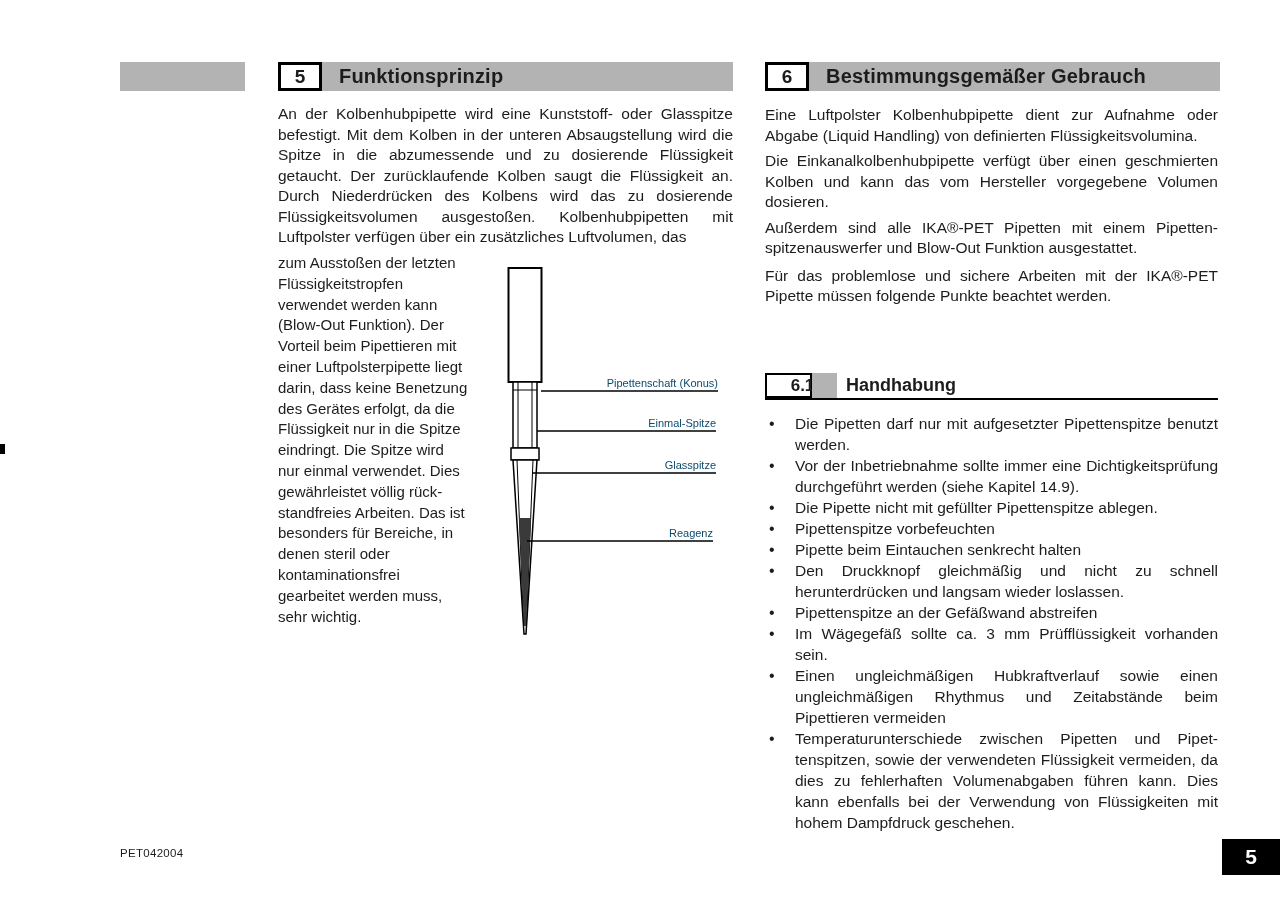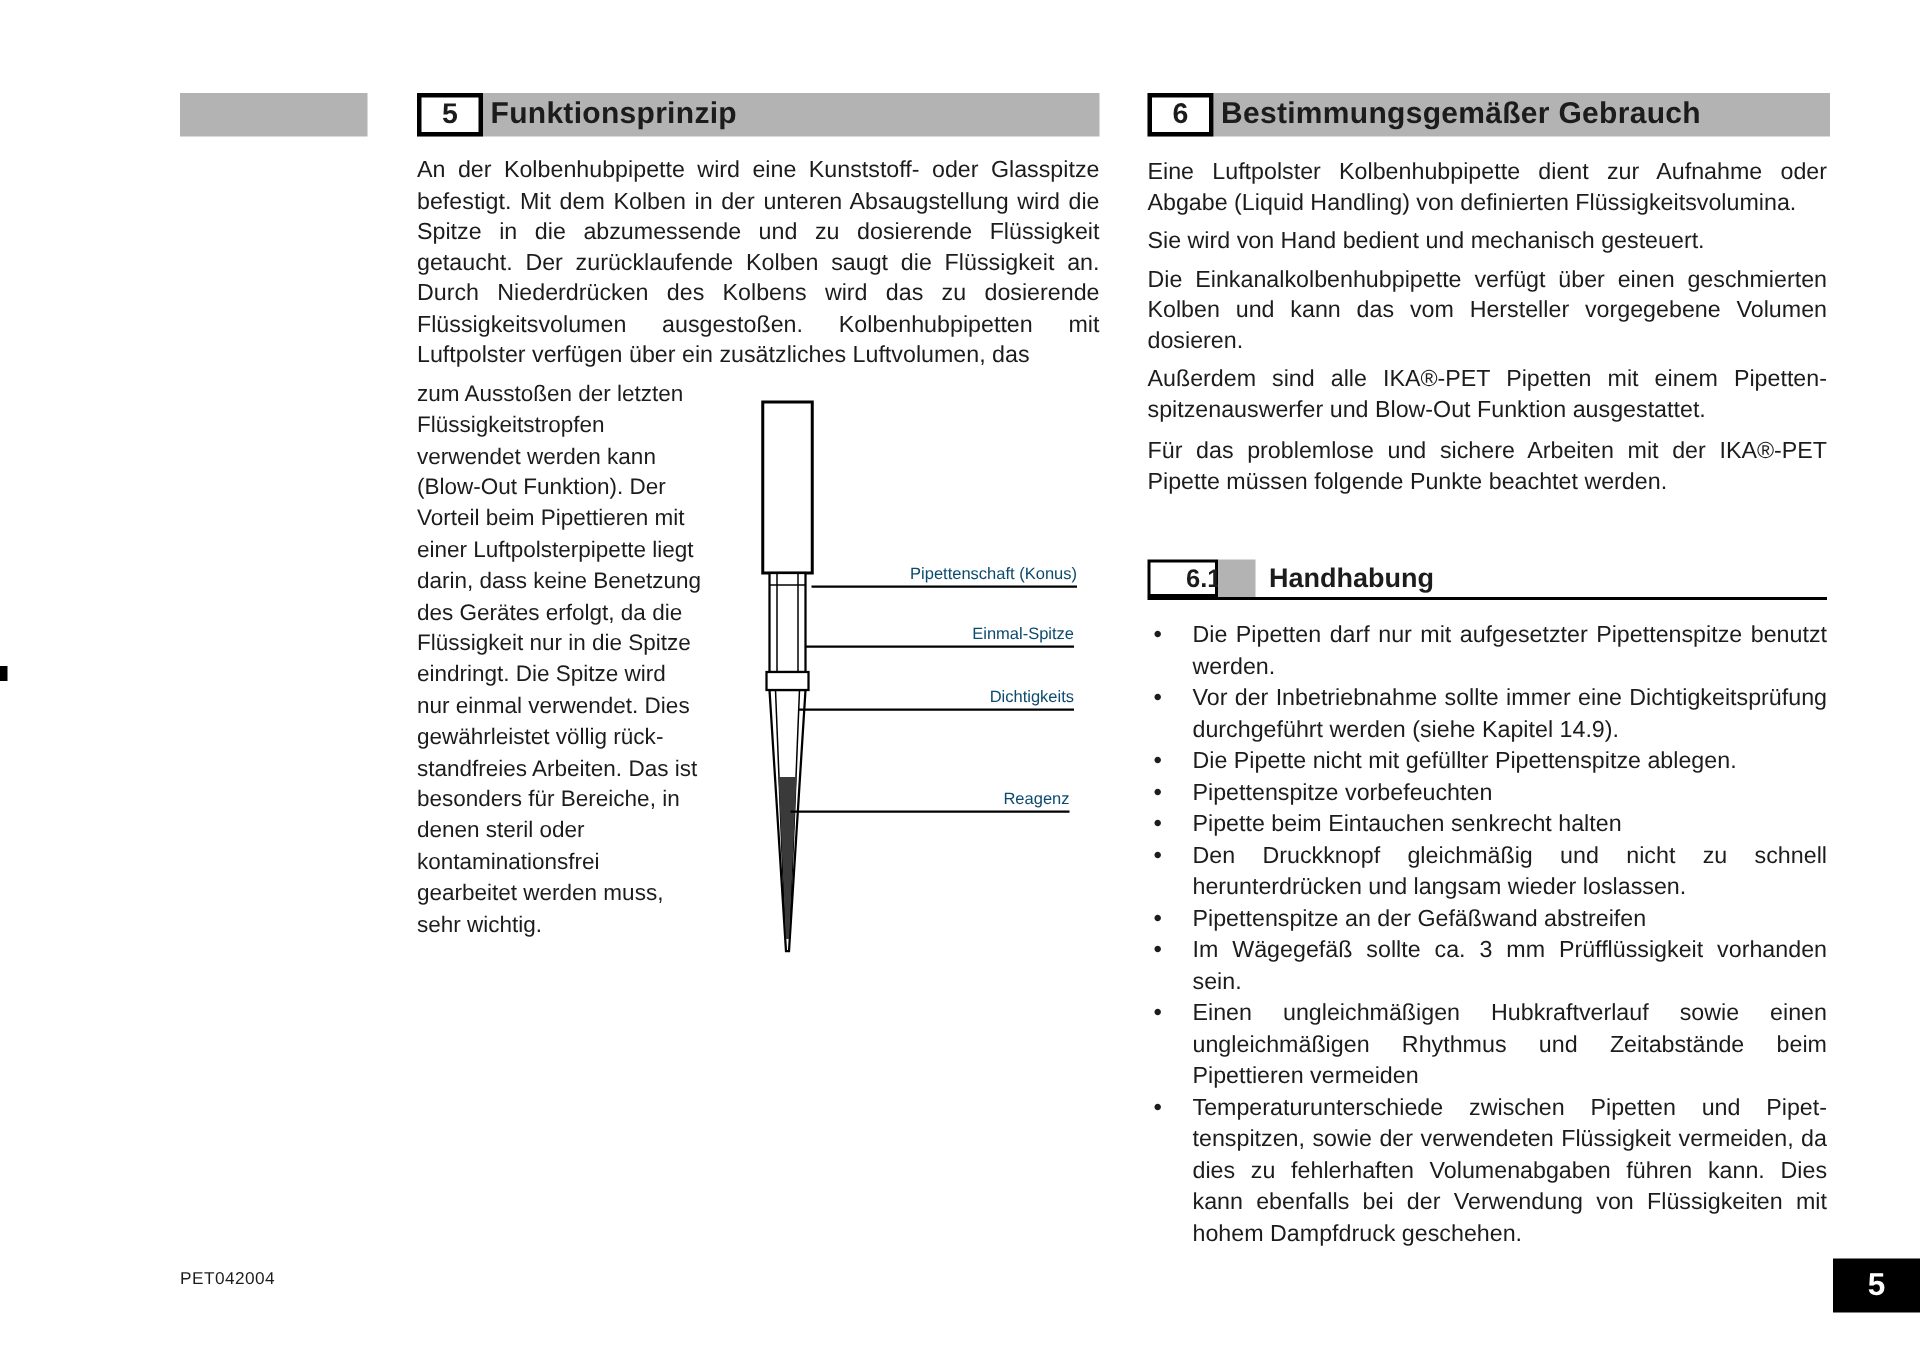--- a/index.html
+++ b/index.html
@@ -4,21 +4,21 @@
 <style>
   html,body{margin:0;padding:0;}
   body{
     width:1280px;height:902px;position:relative;background:#ffffff;
     font-family:"Liberation Sans", sans-serif;color:#1c1c1c;overflow:hidden;
   }
   
   .sec-header{position:absolute;top:62px;height:29px;background:#b3b3b3;display:flex;align-items:stretch;}
   .sec-num{width:44px;background:#ffffff;border:3px solid #000;box-sizing:border-box;
     font-weight:bold;font-size:19px;display:flex;align-items:center;justify-content:center;}
-  .sec-title{font-weight:bold;font-size:20px;display:flex;align-items:center;padding-left:5px;letter-spacing:0.2px;white-space:nowrap;}
+  .sec-title{font-weight:bold;font-size:20px;display:flex;align-items:center;padding-left:17px;letter-spacing:0.2px;white-space:nowrap;}
   .gray-block{position:absolute;left:120px;top:62px;width:125px;height:29px;background:#b3b3b3;}
   
   .para{font-size:15.5px;line-height:20.5px;text-align:justify;margin:0 0 5px 0;}
   .intro{position:absolute;left:278px;top:104px;width:455px;}
   .side-col{position:absolute;left:278px;top:253px;width:190px;font-size:15px;line-height:20.8px;text-align:left;}
   .right-col{position:absolute;left:765px;top:105px;width:453px;}
   
   .figure{position:absolute;left:455px;top:260px;width:290px;height:395px;}
   .fig-label{position:absolute;font-size:11px;color:#0c4a6e;white-space:nowrap;}
   
@@ -80,27 +80,26 @@
 
     <polygon points="64,258 76,258 71,366 69,366" fill="#3a3a3a"></polygon>
 
     <line x1="86" y1="131" x2="263" y2="131" stroke="#000" stroke-width="1.5"></line>
     <line x1="82" y1="171" x2="261" y2="171" stroke="#000" stroke-width="1.5"></line>
     <line x1="77" y1="213" x2="261" y2="213" stroke="#000" stroke-width="1.5"></line>
     <line x1="72" y1="281" x2="258" y2="281" stroke="#000" stroke-width="1.5"></line>
   </svg>
   <span class="fig-label" style="right:27px;bottom:266px;">Pipettenschaft (Konus)</span>
   <span class="fig-label" style="right:29px;bottom:226px;">Einmal-Spitze</span>
-  <span class="fig-label" style="right:29px;bottom:184px;">Dichtigkeits</span>
+  <span class="fig-label" style="right:29px;bottom:184px;">Glasspitze</span>
   <span class="fig-label" style="right:32px;bottom:116px;">Reagenz</span>
 </div>
 
 <div class="right-col">
   <p class="para">Eine Luftpolster Kolbenhubpipette dient zur Aufnahme oder Abgabe (Liquid Handling) von definierten Flüssigkeits­volumina.</p>
-  <p class="para">Sie wird von Hand bedient und mechanisch gesteuert.</p>
   <p class="para">Die Einkanalkolbenhubpipette verfügt über einen geschmier­ten Kolben und kann das vom Hersteller vorgegebene Volu­men dosieren.</p>
   <p class="para" style="margin-bottom:7px;">Außerdem sind alle IKA®-PET Pipetten mit einem Pipetten­spitzenauswerfer und Blow-Out Funktion ausgestattet.</p>
   <p class="para">Für das problemlose und sichere Arbeiten mit der IKA®-PET Pipette müssen folgende Punkte beachtet werden.</p>
 </div>
 
 <div class="subsec">
   <div class="sub-num">6.1</div>
   <div class="sub-gray"></div>
   <div class="sub-title">Handhabung</div>
 </div>

